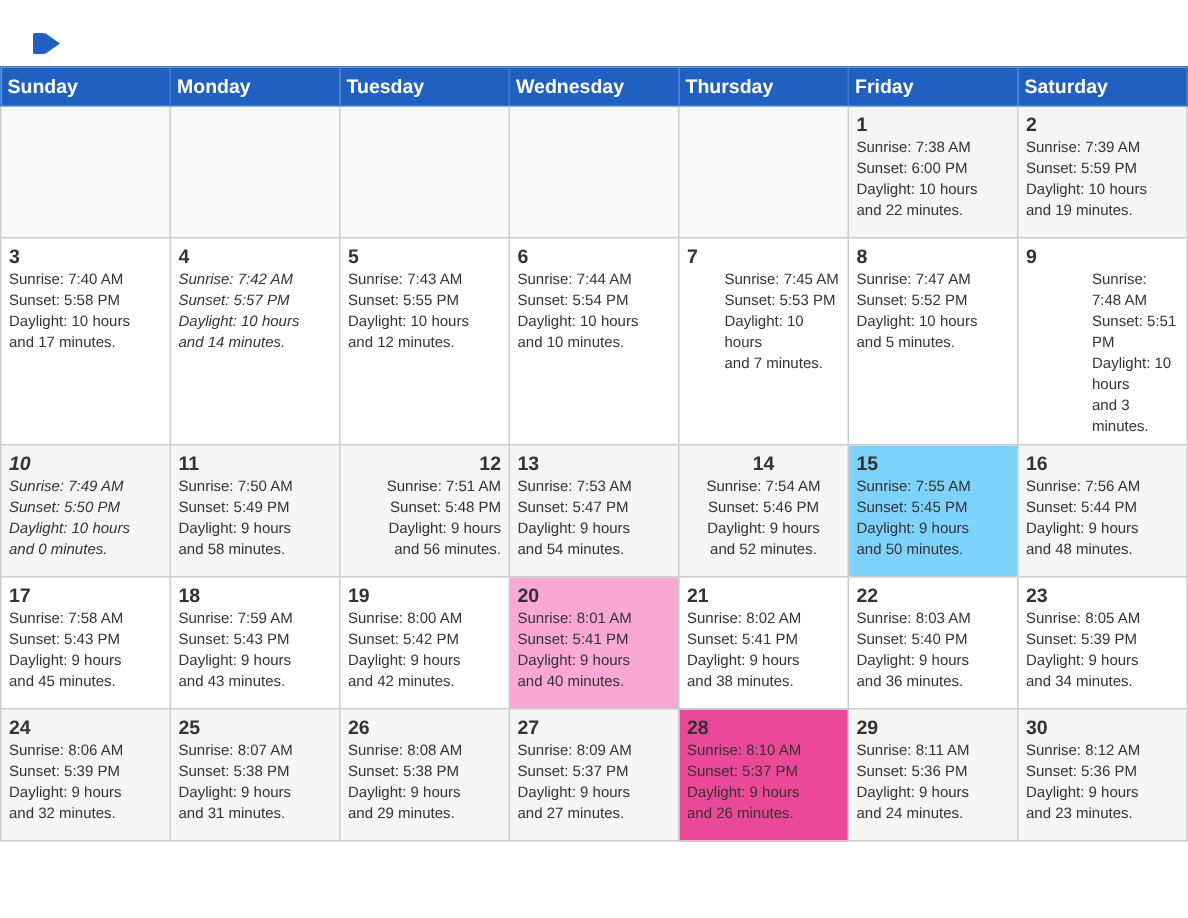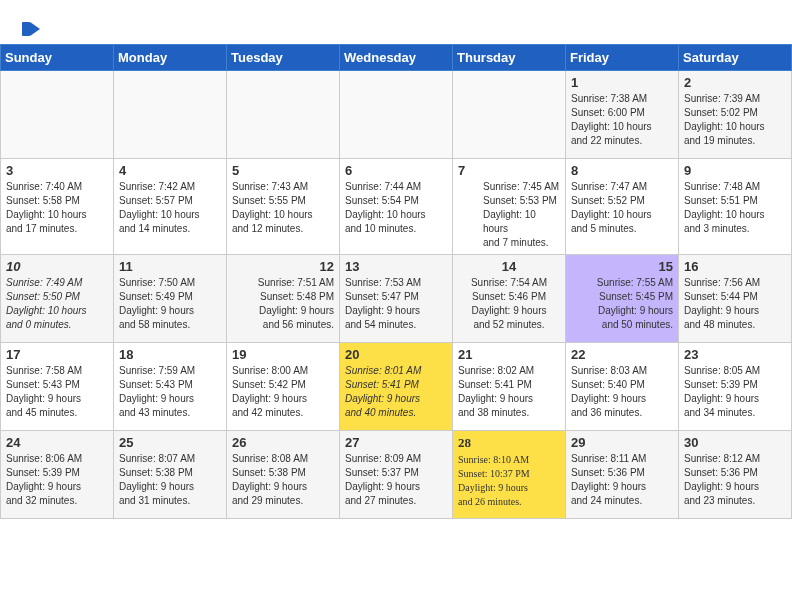--- a/index.html
+++ b/index.html
@@ -130,36 +130,36 @@
           <td style="background: rgb(245, 245, 245);">
             <span class="day-number">1</span>
             <div class="day-info" style="white-space: pre-line;">Sunrise: 7:38 AM
 Sunset: 6:00 PM
 Daylight: 10 hours
 and 22 minutes.</div>
           </td>
           <td style="background: rgb(245, 245, 245);">
             <span class="day-number">2</span>
             <div class="day-info" style="white-space: pre-line;">Sunrise: 7:39 AM
-Sunset: 5:02 PM
+Sunset: 5:59 PM
 Daylight: 10 hours
 and 19 minutes.</div>
           </td>
         </tr>
         <tr>
           <td style="background: rgb(255, 255, 255);">
             <span class="day-number">3</span>
             <div class="day-info" style="white-space: pre-line;">Sunrise: 7:40 AM
 Sunset: 5:58 PM
 Daylight: 10 hours
 and 17 minutes.</div>
           </td>
           <td style="background: rgb(255, 255, 255);">
             <span class="day-number">4</span>
-            <div class="day-info" style="white-space: pre-line;">Sunrise: 7:42 AM
+            <div class="day-info" style="white-space: pre-line; font-style: italic;">Sunrise: 7:42 AM
 Sunset: 5:57 PM
 Daylight: 10 hours
 and 14 minutes.</div>
           </td>
           <td style="background: rgb(255, 255, 255);">
             <span class="day-number">5</span>
             <div class="day-info" style="white-space: pre-line;">Sunrise: 7:43 AM
 Sunset: 5:55 PM
 Daylight: 10 hours
 and 12 minutes.</div>
@@ -180,21 +180,21 @@
           </td>
           <td style="background: rgb(255, 255, 255);">
             <span class="day-number">8</span>
             <div class="day-info" style="white-space: pre-line;">Sunrise: 7:47 AM
 Sunset: 5:52 PM
 Daylight: 10 hours
 and 5 minutes.</div>
           </td>
           <td style="background: rgb(255, 255, 255);">
             <span class="day-number">9</span>
-            <div class="day-info" style="white-space: pre-line;">Sunrise: 7:48 AM
+            <div class="day-info" style="white-space: pre-line; margin-left: 44px;">Sunrise: 7:48 AM
 Sunset: 5:51 PM
 Daylight: 10 hours
 and 3 minutes.</div>
           </td>
         </tr>
         <tr>
           <td style="background: rgb(245, 245, 245); font-style: italic;">
             <span class="day-number">10</span>
             <div class="day-info" style="white-space: pre-line;">Sunrise: 7:49 AM
 Sunset: 5:50 PM
@@ -222,21 +222,21 @@
 Daylight: 9 hours
 and 54 minutes.</div>
           </td>
           <td style="background: rgb(245, 245, 245); text-align: center;">
             <span class="day-number">14</span>
             <div class="day-info" style="white-space: pre-line;">Sunrise: 7:54 AM
 Sunset: 5:46 PM
 Daylight: 9 hours
 and 52 minutes.</div>
           </td>
-          <td style="background: #c4b5fd; text-align: right;">
+          <td style="background: #7dd3fc;">
             <span class="day-number">15</span>
             <div class="day-info" style="white-space: pre-line;">Sunrise: 7:55 AM
 Sunset: 5:45 PM
 Daylight: 9 hours
 and 50 minutes.</div>
           </td>
           <td style="background: rgb(245, 245, 245);">
             <span class="day-number">16</span>
             <div class="day-info" style="white-space: pre-line;">Sunrise: 7:56 AM
 Sunset: 5:44 PM
@@ -259,23 +259,23 @@
 Daylight: 9 hours
 and 43 minutes.</div>
           </td>
           <td style="background: rgb(255, 255, 255);">
             <span class="day-number">19</span>
             <div class="day-info" style="white-space: pre-line;">Sunrise: 8:00 AM
 Sunset: 5:42 PM
 Daylight: 9 hours
 and 42 minutes.</div>
           </td>
-          <td style="background: #fde047;">
+          <td style="background: #f9a8d4;">
             <span class="day-number">20</span>
-            <div class="day-info" style="white-space: pre-line; font-style: italic;">Sunrise: 8:01 AM
+            <div class="day-info" style="white-space: pre-line;">Sunrise: 8:01 AM
 Sunset: 5:41 PM
 Daylight: 9 hours
 and 40 minutes.</div>
           </td>
           <td style="background: rgb(255, 255, 255);">
             <span class="day-number">21</span>
             <div class="day-info" style="white-space: pre-line;">Sunrise: 8:02 AM
 Sunset: 5:41 PM
 Daylight: 9 hours
 and 38 minutes.</div>
@@ -317,24 +317,24 @@
 Daylight: 9 hours
 and 29 minutes.</div>
           </td>
           <td style="background: rgb(245, 245, 245);">
             <span class="day-number">27</span>
             <div class="day-info" style="white-space: pre-line;">Sunrise: 8:09 AM
 Sunset: 5:37 PM
 Daylight: 9 hours
 and 27 minutes.</div>
           </td>
-          <td style="background: #fde047; font-family: Liberation Serif, serif;">
+          <td style="background: #ec4899;">
             <span class="day-number">28</span>
             <div class="day-info" style="white-space: pre-line;">Sunrise: 8:10 AM
-Sunset: 10:37 PM
+Sunset: 5:37 PM
 Daylight: 9 hours
 and 26 minutes.</div>
           </td>
           <td style="background: rgb(245, 245, 245);">
             <span class="day-number">29</span>
             <div class="day-info" style="white-space: pre-line;">Sunrise: 8:11 AM
 Sunset: 5:36 PM
 Daylight: 9 hours
 and 24 minutes.</div>
           </td>

